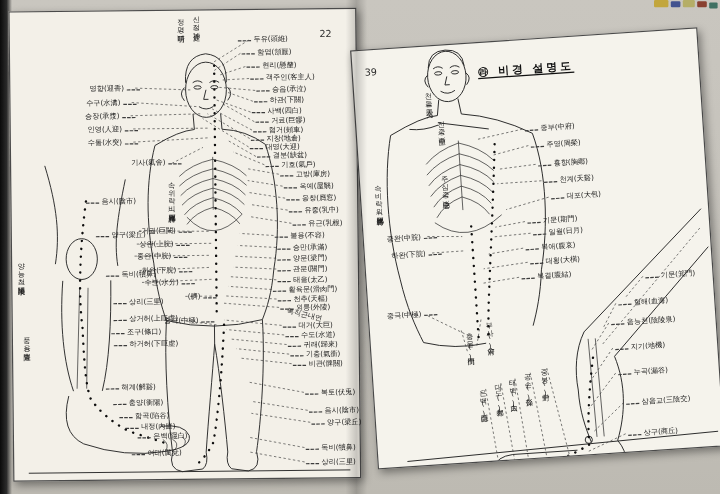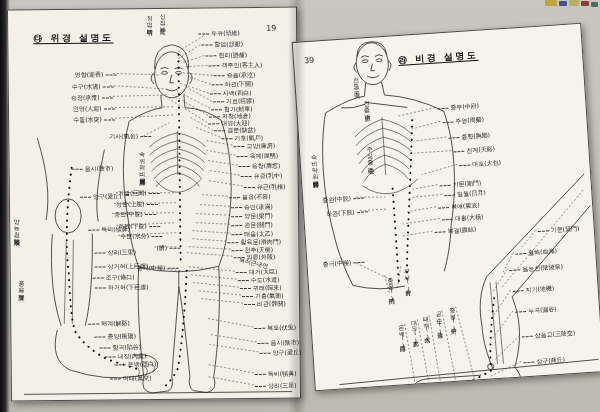--- a/index.html
+++ b/index.html
@@ -74,22 +74,21 @@
       <path class="ln" d="M12,384 L280,384"></path>
 
       <path class="dots" d="M170,46 L170,256"></path>
       <path class="dots" d="M176,262 C174,300 170,340 166,360 Q160,372 150,380"></path>
       <path class="dots" d="M62,158 C56,200 55,240 58,262 C59,290 60,310 64,322 Q74,338 96,350 L126,360"></path>
 
       <path class="fan" d="M199,25 L168,44 M192,36 L170,50 M196,47 L174,54 M199,57 L177,58 M204,67 L173,64 M202,76 L180,68 M200,85 L170,74 M203,93 L177,78 M201,100 L168,82 M199,107 L164,86 M198,114 L160,90 M204,122 L180,108 M211,129 L185,118 M223,137 L196,132 M226,147 L197,142 M228,157 L198,152 M230,167 L199,162 M233,178 L198,172 M218,188 L190,186 M220,198 L188,196 M220,207 L186,205 M220,216 L184,214 M220,225 L182,222 M216,233 L180,230 M220,241 L178,238 M222,248 L176,244 M224,263 L176,258 M226,271 L178,266 M228,279 L182,274 M230,287 L186,282 M232,295 L190,290 M242,319 L196,310 M245,334 L198,326 M247,344 L198,336 M242,365 L196,356 M242,377 L195,368"></path>
       <path class="fan" d="M104,64 L150,66 M101,76 L156,80 M100,87 L158,86 M102,98 L164,98 M102,109 L166,106 M134,127 L160,114 M106,183 L166,184 M104,194 L166,194 M102,204 L166,204 M106,216 L166,214 M108,226 L166,224 M144,238 L168,238 M140,258 L170,262"></path>
     </svg>
 
-    <div class="title" style="left:25px;top:22px">㉰ 위경 설명도</div>
-    <div class="pgnum" style="left:258px;top:16px">19</div>
+    <div class="pgnum" style="left:258px;top:16px">22</div>
 
     <div class="vert" style="left:138px;top:2px;height:30px">정명〔睛明〕</div>
     <div class="vert" style="left:151px;top:0px;height:30px">신정〔神庭〕</div>
 
     <div class="lb l" style="left:66px;top:62px">영향(迎香)</div>
     <div class="lb l" style="left:63px;top:74px">수구(水溝)</div>
     <div class="lb l" style="left:62px;top:85px">승장(承漿)</div>
     <div class="lb l" style="left:64px;top:96px">인영(人迎)</div>
     <div class="lb l" style="left:64px;top:107px">수돌(水突)</div>
     <div class="lb l" style="left:100px;top:124px">기사(氣舍)</div>

